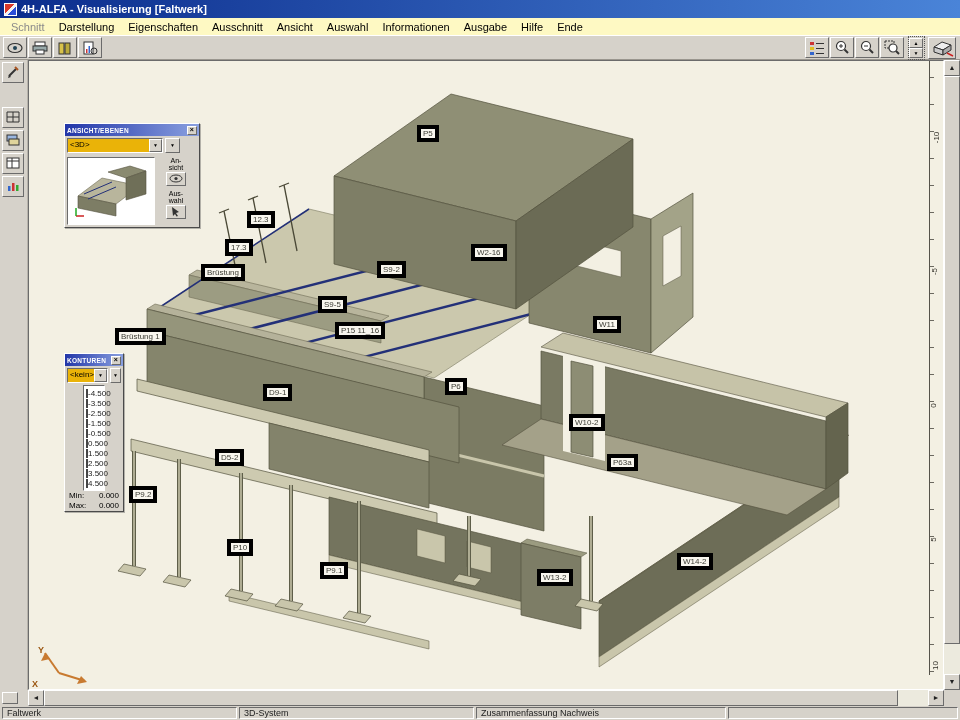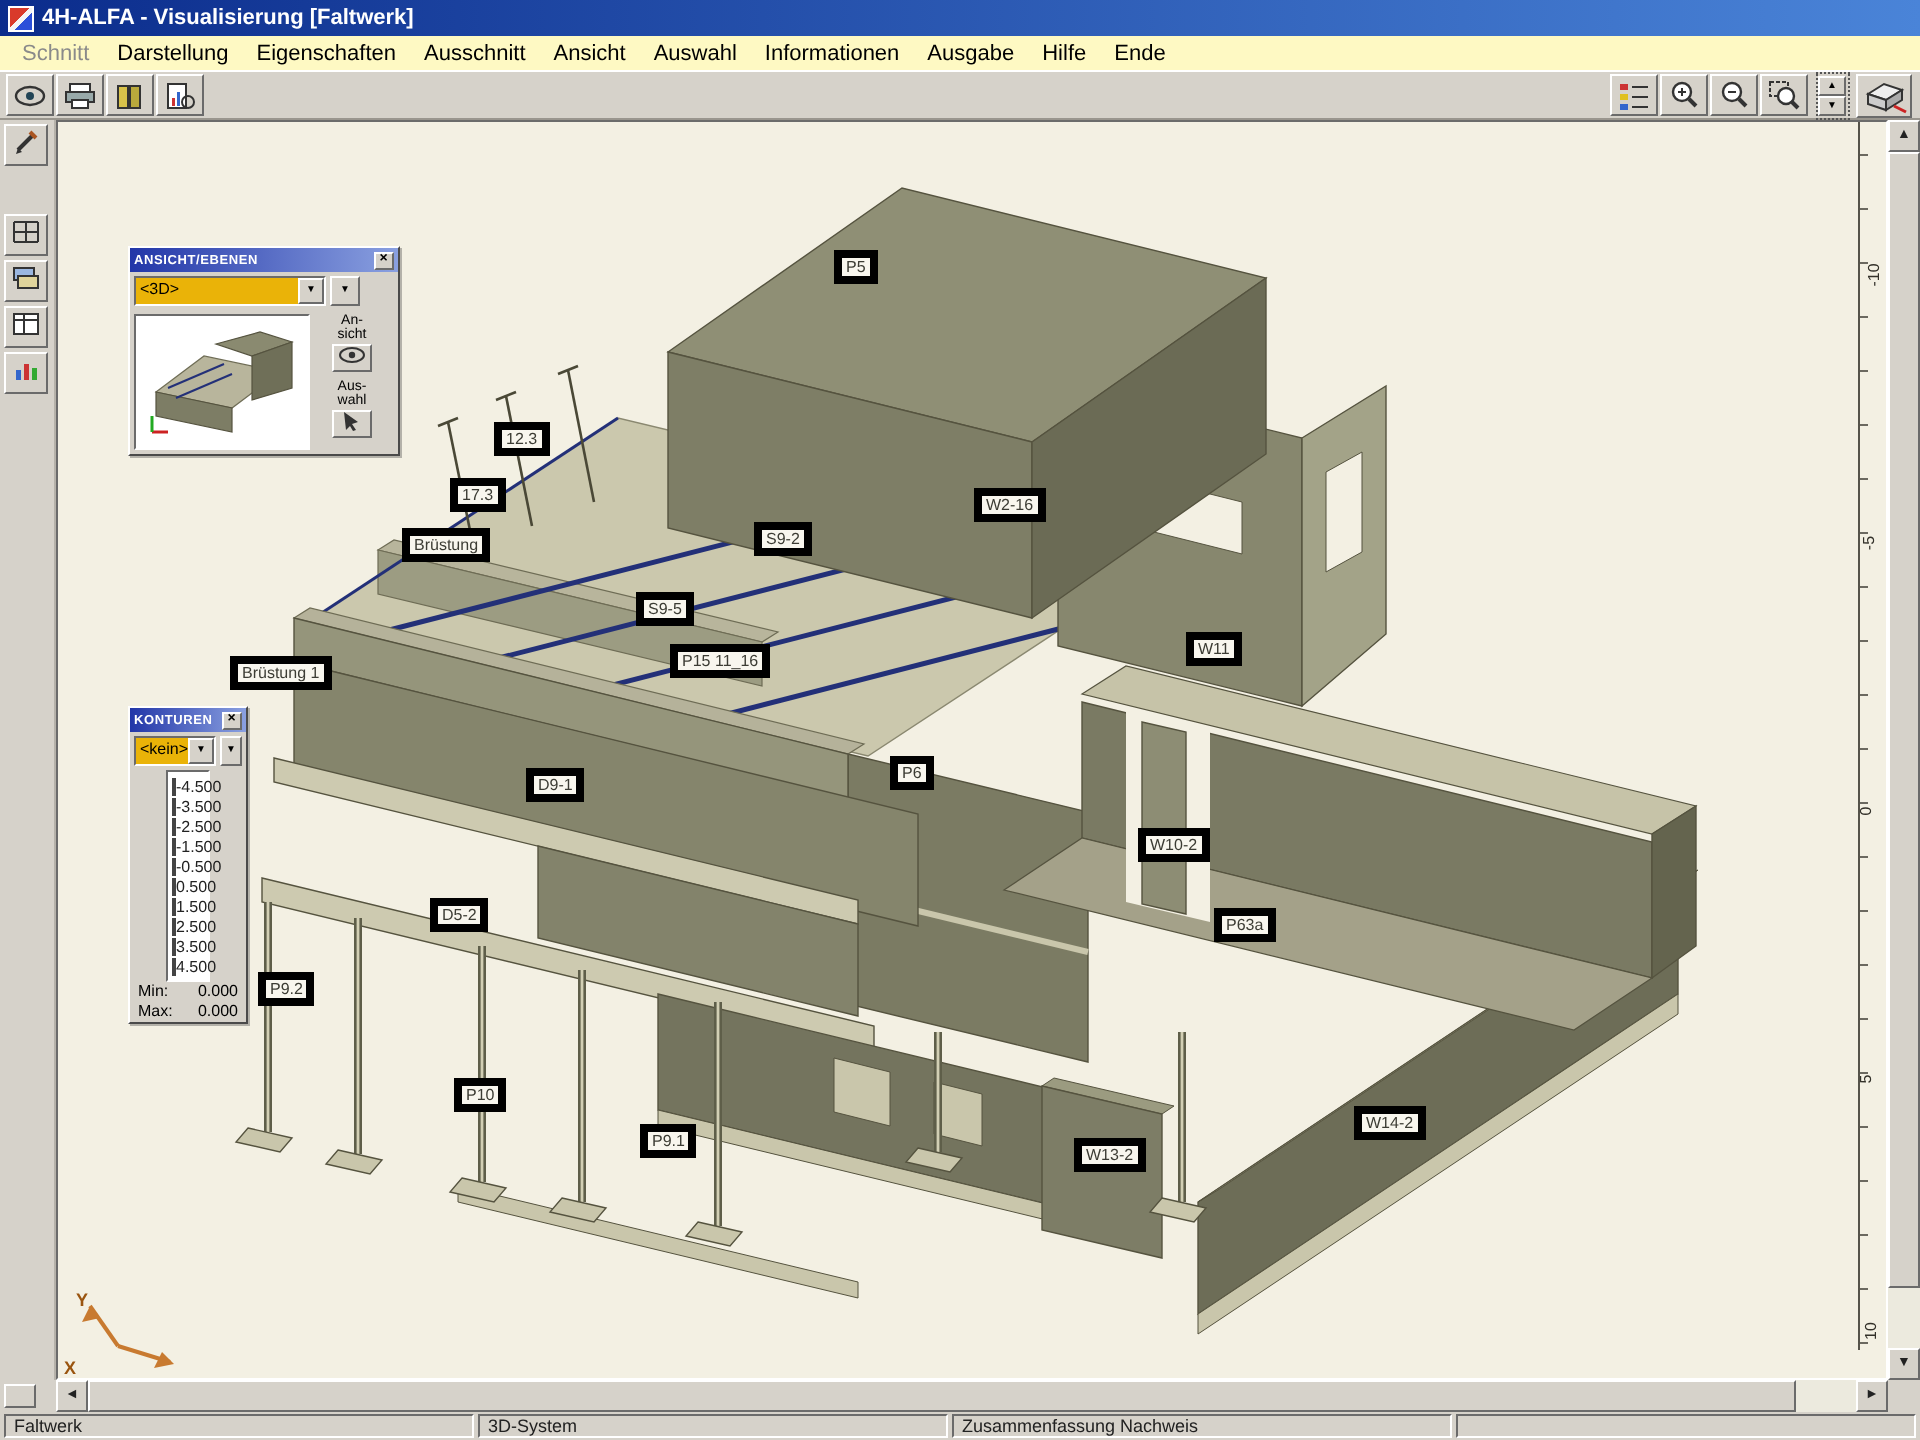--- a/index.html
+++ b/index.html
@@ -344,21 +344,21 @@
         <text x="9" y="592" font-size="9" fill="#9a5510" font-weight="bold">Y</text>
         <text x="3" y="626" font-size="9" fill="#9a5510" font-weight="bold">X</text>
       </g>
     </svg>
 
     <div>
       <div class="scene-label" style="left:388px;top:64px">P5</div>
       <div class="scene-label" style="left:218px;top:150px">12.3</div>
       <div class="scene-label" style="left:196px;top:178px">17.3</div>
       <div class="scene-label" style="left:348px;top:200px">S9-2</div>
-      <div class="scene-label" style="left:458px;top:183px">W2-16</div>
+      <div class="scene-label" style="left:442px;top:183px">W2-16</div>
       <div class="scene-label" style="left:172px;top:203px">Brüstung</div>
       <div class="scene-label" style="left:289px;top:235px">S9-5</div>
       <div class="scene-label" style="left:306px;top:261px">P15 11_16</div>
       <div class="scene-label" style="left:86px;top:267px">Brüstung 1</div>
       <div class="scene-label" style="left:564px;top:255px">W11</div>
       <div class="scene-label" style="left:234px;top:323px">D9-1</div>
       <div class="scene-label" style="left:416px;top:317px">P6</div>
       <div class="scene-label" style="left:540px;top:353px">W10-2</div>
       <div class="scene-label" style="left:578px;top:393px">P63a</div>
       <div class="scene-label" style="left:186px;top:388px">D5-2</div>

